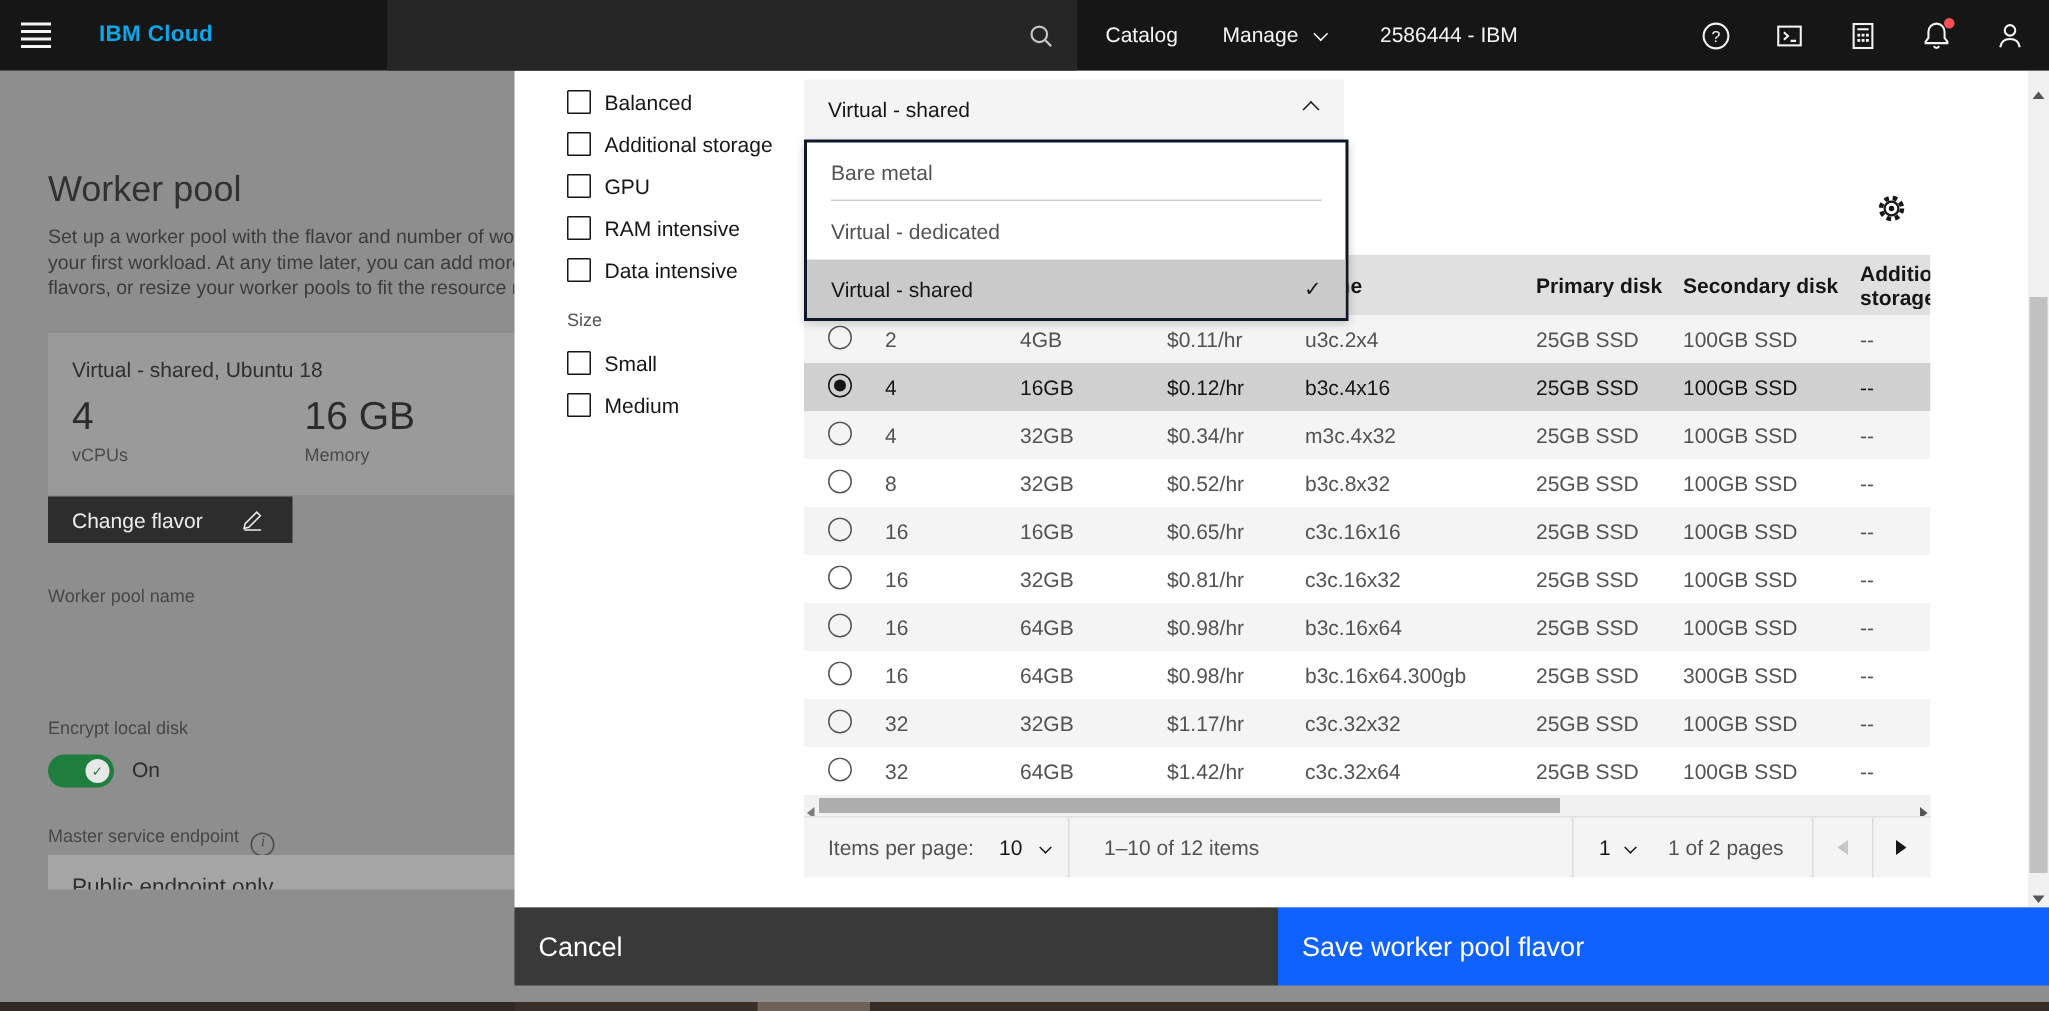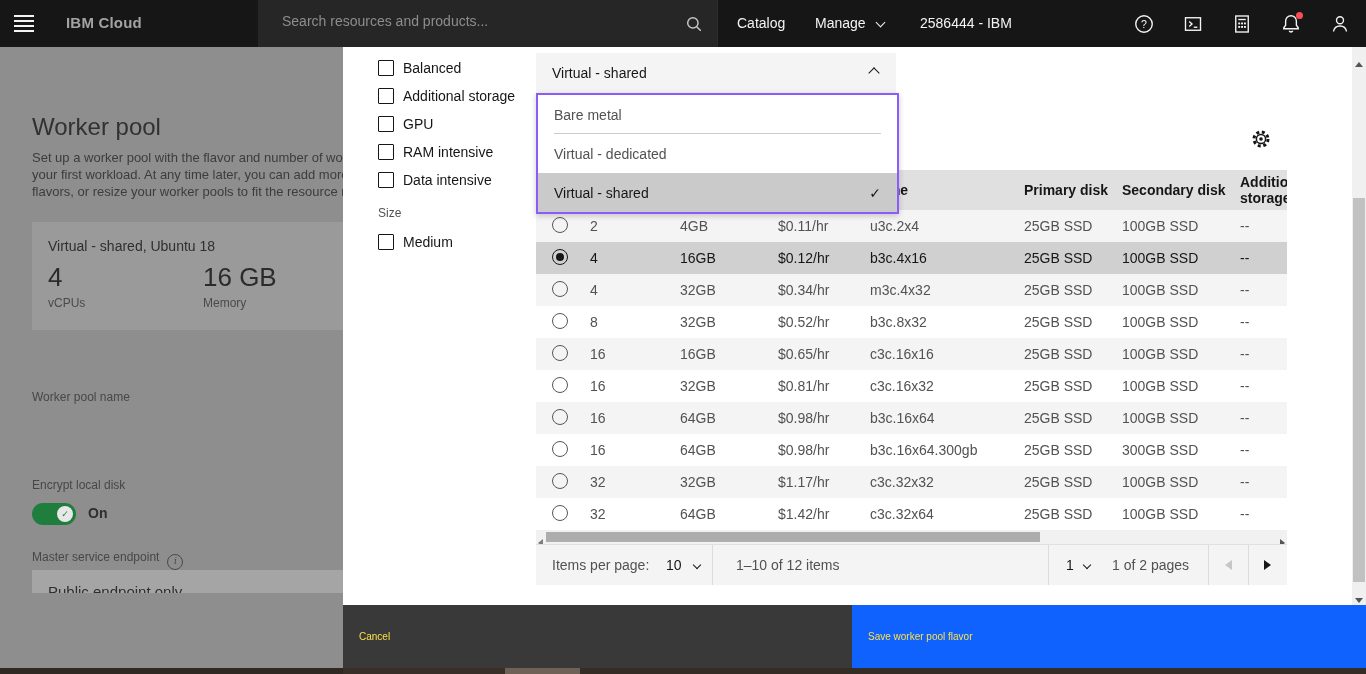--- a/index.html
+++ b/index.html
@@ -3,21 +3,21 @@
 <meta charset="utf-8">
 <style>
   html,body{margin:0;padding:0;background:#555;}
   .page{position:relative;width:1366px;height:674px;overflow:hidden;
         font-family:"Liberation Sans","DejaVu Sans",sans-serif;background:#8e8e8e;}
 
   
   .hdr{position:absolute;left:0;top:0;width:1366px;height:47px;background:#161616;z-index:50;}
   .hdr .burger{position:absolute;left:14px;top:15px;width:20px;height:16px;cursor:pointer;}
   .hdr .burger i{display:block;height:2px;background:#f4f4f4;margin-bottom:3px;}
-  .brand{position:absolute;left:66px;top:14px;color:#a3a3a3;font-size:15px;font-weight:700;letter-spacing:.2px;}
+  .brand{position:absolute;left:66px;top:14px;color:#0ea5e9;font-size:15px;font-weight:700;letter-spacing:.2px;}
   .searchbox{position:absolute;left:258px;top:0;width:459px;height:47px;background:#262626;}
   .searchbox input{position:absolute;left:22px;top:12px;width:380px;background:transparent;border:none;outline:none;
         color:#e0e0e0;font-size:14px;font-family:inherit;}
   .searchbox input::placeholder{color:#8d8d8d;}
   .searchbox svg{position:absolute;right:14px;top:15px;}
   .hdr .navitem{position:absolute;top:15px;color:#f4f4f4;font-size:14px;cursor:pointer;}
   .hdr .sep{position:absolute;left:717px;top:0;width:1px;height:47px;background:#2c2c2c;}
   .hdr .icon-btn{position:absolute;top:14px;width:20px;height:20px;cursor:pointer;}
   .reddot{position:absolute;right:-2px;top:-2px;width:7px;height:7px;border-radius:50%;background:#fa4d56;}
 
@@ -39,38 +39,38 @@
   .big-sub{position:absolute;top:74px;font-size:12px;color:#4a4a4a;}
   .btn-change{position:absolute;left:32px;top:284px;width:163px;height:31px;background:#2d2d2d;color:#ececec;
         font-size:14px;display:flex;align-items:center;padding-left:16px;box-sizing:border-box;cursor:pointer;}
   .btn-change svg{margin-left:26px;}
   .lp-label{position:absolute;left:32px;font-size:12px;color:#474747;}
   .lp-input{position:absolute;left:32px;width:380px;height:44px;background:#a5a5a5;border-bottom:1px solid #6f6f6f;
         box-sizing:border-box;display:flex;align-items:center;padding-left:16px;font-size:14px;color:#2e2e2e;}
   .toggle{position:absolute;left:32px;top:456px;width:44px;height:22px;border-radius:11px;background:#1f7d3d;cursor:pointer;}
   .toggle .knob{position:absolute;right:3px;top:3px;width:16px;height:16px;border-radius:50%;background:#e8e8e8;
         display:flex;align-items:center;justify-content:center;font-size:9px;color:#1f7d3d;}
-  .toggle-label{position:absolute;left:88px;top:458px;font-size:14px;color:#2e2e2e;font-weight:bold;}
+  .toggle-label{position:absolute;left:88px;top:458px;font-size:14px;color:#2e2e2e;}
   .info-i{display:inline-block;width:14px;height:14px;border:1px solid #4a4a4a;border-radius:50%;text-align:center;
         line-height:13px;font-size:9px;font-family:"DejaVu Serif",serif;font-style:italic;color:#4a4a4a;margin-left:8px;vertical-align:-3px;}
 
   
   .modal{position:absolute;left:343px;top:47px;width:1009px;height:558px;background:#ffffff;z-index:5;}
   .check-row{display:flex;align-items:center;height:28px;cursor:pointer;}
   .checkbox{width:14px;height:14px;border:1px solid #161616;border-radius:1px;background:#fff;margin-right:9px;flex:none;}
   .check-label{font-size:14px;color:#161616;}
   .filter-col{position:absolute;left:35px;top:0;width:155px;}
   .size-head{font-size:12px;color:#525252;margin:12px 0 8px 0;}
 
   .field{position:absolute;height:40px;background:#f4f4f4;box-sizing:border-box;display:flex;align-items:center;
         padding:0 16px;font-size:14px;color:#161616;cursor:pointer;}
   .field .chev{position:absolute;right:18px;}
   .field.disabled{color:#c6c6c6;cursor:default;}
 
-  .menu{position:absolute;left:193px;top:46px;width:363px;background:#fff;border:2px solid #8b5cf6;
+  .menu{position:absolute;left:193px;top:46px;width:363px;background:#fff;border:2px solid #0f172a;
         box-sizing:border-box;z-index:20;box-shadow:0 2px 6px rgba(0,0,0,.2);}
   .menu-item{height:39px;display:flex;align-items:center;justify-content:space-between;padding:0 16px;
         font-size:14px;color:#525252;cursor:pointer;position:relative;}
   .menu-item.divided::after{content:"";position:absolute;left:16px;right:16px;bottom:0;height:1px;background:#8d8d8d;opacity:.45;}
   .menu-item.selected{background:#cacaca;color:#161616;}
   .menu-item .check{font-size:14px;color:#161616;}
 
   .gear{position:absolute;left:908px;top:82px;width:22px;height:22px;cursor:pointer;}
 
   
@@ -108,22 +108,22 @@
   .tri.left{border-top:5px solid transparent;border-bottom:5px solid transparent;border-right:7px solid #c6c6c6;}
   .tri.right{border-top:5px solid transparent;border-bottom:5px solid transparent;border-left:7px solid #161616;}
 
   
   .vscroll{position:absolute;left:1352px;top:47px;width:14px;height:558px;background:#f0f0f0;z-index:6;}
   .vscroll .thumb{position:absolute;left:1px;top:151px;width:12px;height:384px;background:#c1c1c1;}
   .vs-arrow{position:absolute;left:3px;cursor:pointer;}
 
   
   .btn-bar{position:absolute;left:343px;top:605px;width:1023px;height:63px;z-index:10;display:flex;}
-  .btn{height:63px;display:flex;align-items:center;padding-left:16px;box-sizing:border-box;
-        font-size:10px;color:#fde047;cursor:pointer;}
+  .btn{height:52px;display:flex;align-items:center;padding-left:16px;box-sizing:border-box;
+        font-size:18px;color:#ffffff;cursor:pointer;}
   .btn.cancel{width:509px;background:#393939;}
   .btn.save{width:514px;background:#0f62fe;}
 
   .bottom-strip{position:absolute;left:0;top:668px;width:1366px;height:6px;background:#2f2823;z-index:60;}
   .bottom-strip .seg1{position:absolute;left:343px;top:0;width:162px;height:6px;background:#3a2f28;}
   .bottom-strip .seg2{position:absolute;left:505px;top:0;width:75px;height:6px;background:#6f6155;}
   .bottom-strip .seg3{position:absolute;left:580px;top:0;width:786px;height:6px;background:#362c26;}
 </style>
 </head>
 <body>
@@ -133,21 +133,20 @@
   <header class="hdr">
     <span class="burger">
         <i></i>
         <i></i>
         <i></i>
         <i style="margin:0"></i>
       </span>
     <span class="brand">IBM Cloud</span>
 
     <span class="searchbox">
-      <input placeholder="Search resources and products..." style="">
       <svg width="18" height="18" viewBox="0 0 16 16">
         <circle cx="7" cy="7" r="4.6" fill="none" stroke="#c6c6c6" stroke-width="1.3"></circle>
         <path d="M10.4 10.4L14 14" stroke="#c6c6c6" stroke-width="1.3"></path>
       </svg>
     </span>
     <span class="sep"></span>
 
     <span class="navitem" style="left:737px">Catalog</span>
     <span class="navitem" style="left:815px">
       <span>Manage</span>
@@ -206,20 +205,27 @@
     </div>
 
     <div class="lp-card">
       <div class="card-title">Virtual - shared, Ubuntu 18</div>
       <div class="big-num" style="left:16px">4</div>
       <div class="big-sub" style="left:16px">vCPUs</div>
       <div class="big-num" style="left:171px">16 GB</div>
       <div class="big-sub" style="left:171px">Memory</div>
     </div>
 
+    <div class="btn-change">
+      <span>Change flavor</span>
+      <svg width="15" height="15" viewBox="0 0 16 16">
+        <path d="M2.6 10.8l-.8 3.4 3.4-.8 8.2-8.2-2.6-2.6-8.2 8.2z" fill="none" stroke="#ececec" stroke-width="1.1"></path>
+        <path d="M2 15.3h12" stroke="#ececec" stroke-width="1.1"></path>
+      </svg>
+    </div>
 
     <div class="lp-label" style="top:343px">Worker pool name</div>
 
     <div class="lp-label" style="top:431px">Encrypt local disk</div>
     <div class="toggle">
       <span class="knob">✓</span>
     </div>
     <div class="toggle-label">On</div>
 
     <div class="lp-label" style="top:503px">
@@ -251,20 +257,24 @@
             <span class="checkbox"></span>
             <span class="check-label">RAM intensive</span>
           </div>
           <div class="check-row">
             <span class="checkbox"></span>
             <span class="check-label">Data intensive</span>
           </div>
         </div>
       <div class="size-head">Size</div>
       <div>
+          <div class="check-row">
+            <span class="checkbox"></span>
+            <span class="check-label">Small</span>
+          </div>
           <div class="check-row">
             <span class="checkbox"></span>
             <span class="check-label">Medium</span>
           </div>
         </div>
     </div>
 
     <div class="field" style="left:193px;top:6px;width:360px;">
       <span>Virtual - shared</span>
       <span class="chev up"></span>

